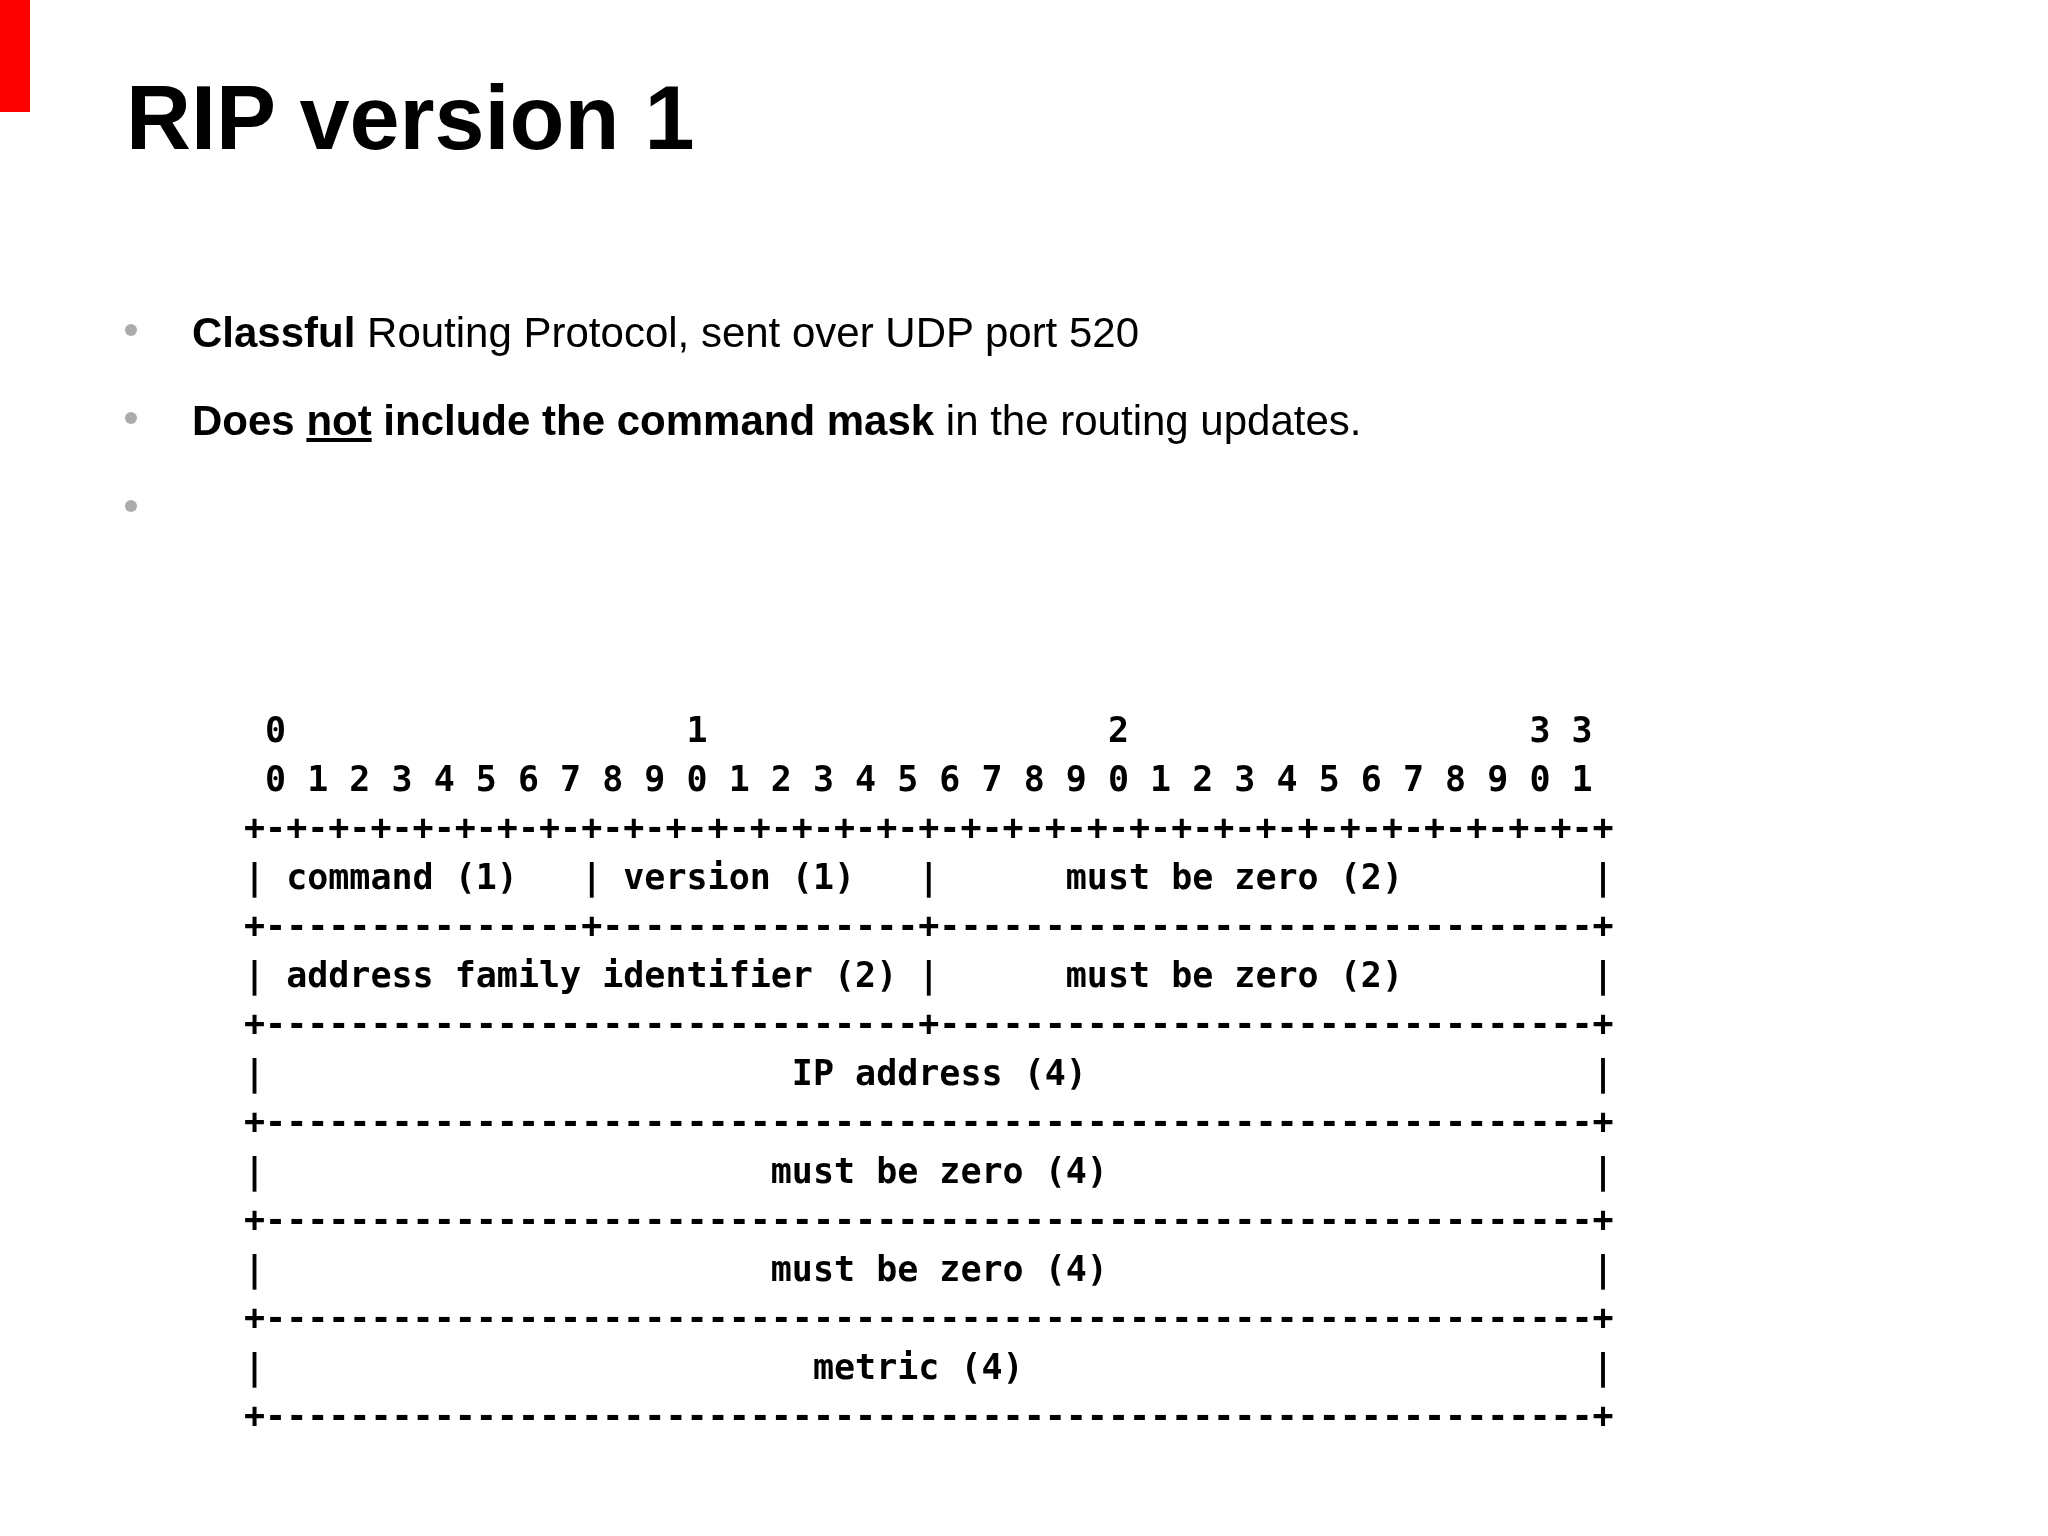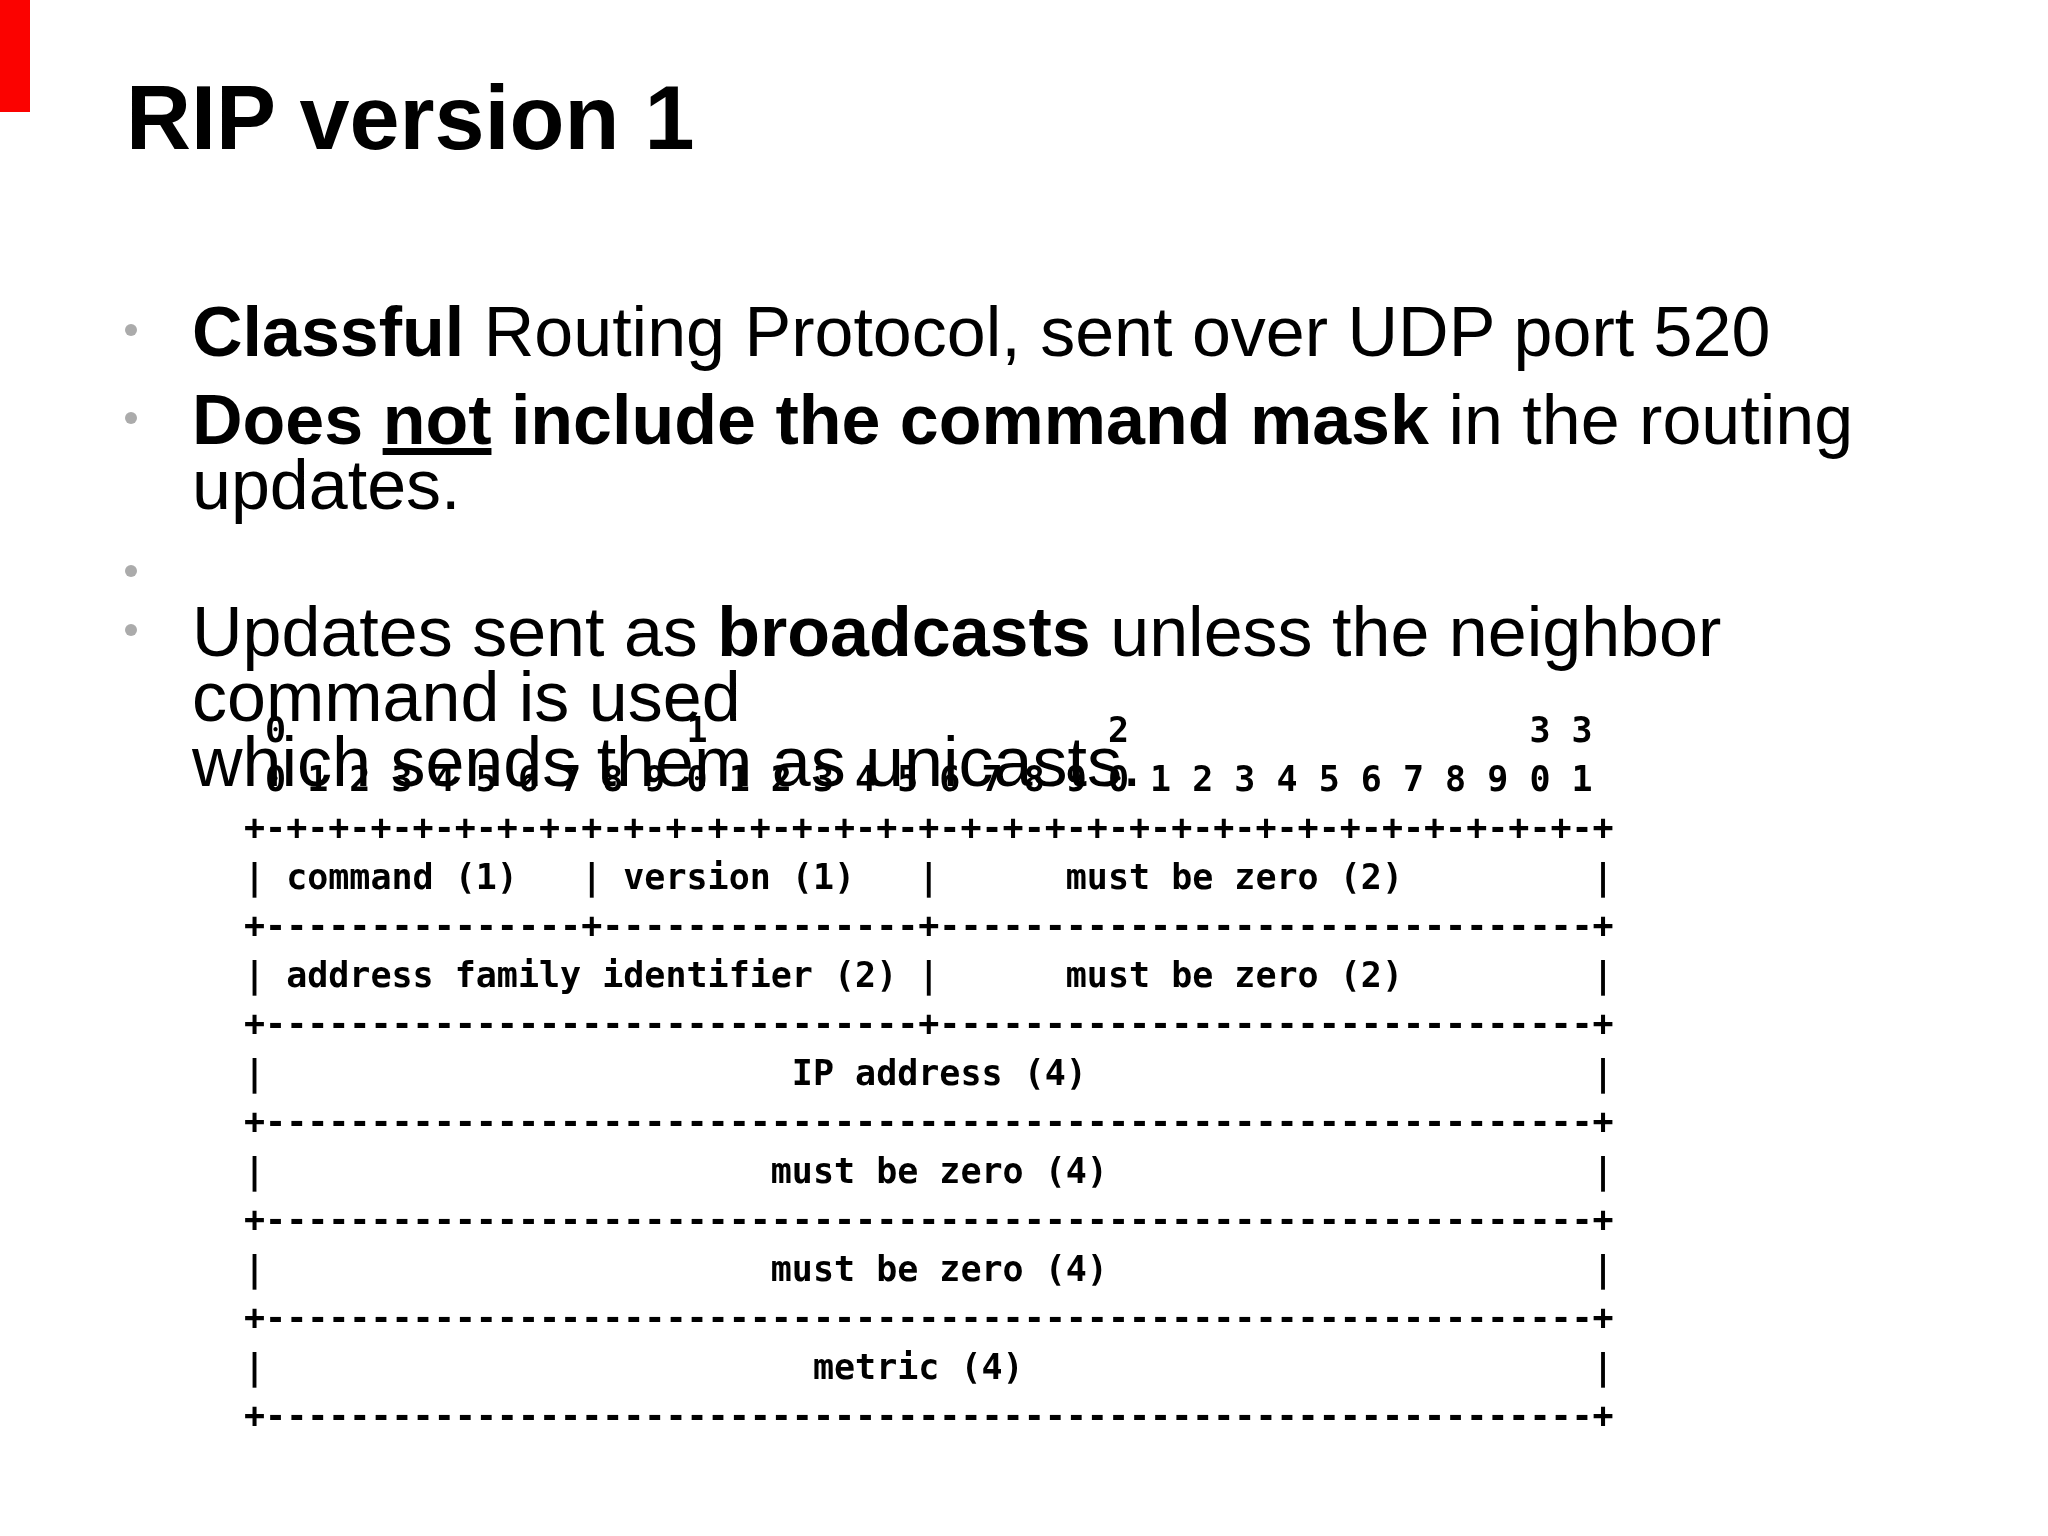--- a/index.html
+++ b/index.html
@@ -35,21 +35,21 @@
   }
   .bullets {
     position: absolute;
     left: 125px;
     top: 300px;
     width: 1800px;
   }
   .bullet {
     display: flex;
     align-items: flex-start;
-    font-size: 70px;
+    font-size: 42px;
     line-height: 65px;
     margin-bottom: 23px;
   }
   .dot {
     flex: none;
     width: 12px;
     height: 12px;
     border-radius: 50%;
     margin-top: 24px;
   }
@@ -83,25 +83,20 @@
       <span class="dot" style="background-color: rgb(171, 171, 171);"></span>
       <span class="btext"><span class="b">Classful</span><span> Routing Protocol, sent over UDP port 520</span></span>
     </div>
     <div class="bullet">
       <span class="dot" style="background-color: rgb(171, 171, 171);"></span>
       <span class="btext"><span class="b">Does </span><span class="b u">not</span><span class="b"> include the command mask</span><span> in the routing updates.</span></span>
     </div>
     <div class="bullet">
       <span class="dot" style="background-color: rgb(171, 171, 171);"></span>
     </div>
-    <div class="bullet">
-      <span class="dot" style="background-color: rgb(171, 171, 171);"></span>
-      <span class="btext"><span>Updates sent as </span><span class="b">broadcasts</span><span> unless the neighbor command is used
-which sends them as unicasts.</span></span>
-    </div>
   </div>
 
 <pre class="packet-diagram"> 0                   1                   2                   3 3
  0 1 2 3 4 5 6 7 8 9 0 1 2 3 4 5 6 7 8 9 0 1 2 3 4 5 6 7 8 9 0 1
 +-+-+-+-+-+-+-+-+-+-+-+-+-+-+-+-+-+-+-+-+-+-+-+-+-+-+-+-+-+-+-+-+
 | command (1)   | version (1)   |      must be zero (2)         |
 +---------------+---------------+-------------------------------+
 | address family identifier (2) |      must be zero (2)         |
 +-------------------------------+-------------------------------+
 |                         IP address (4)                        |

